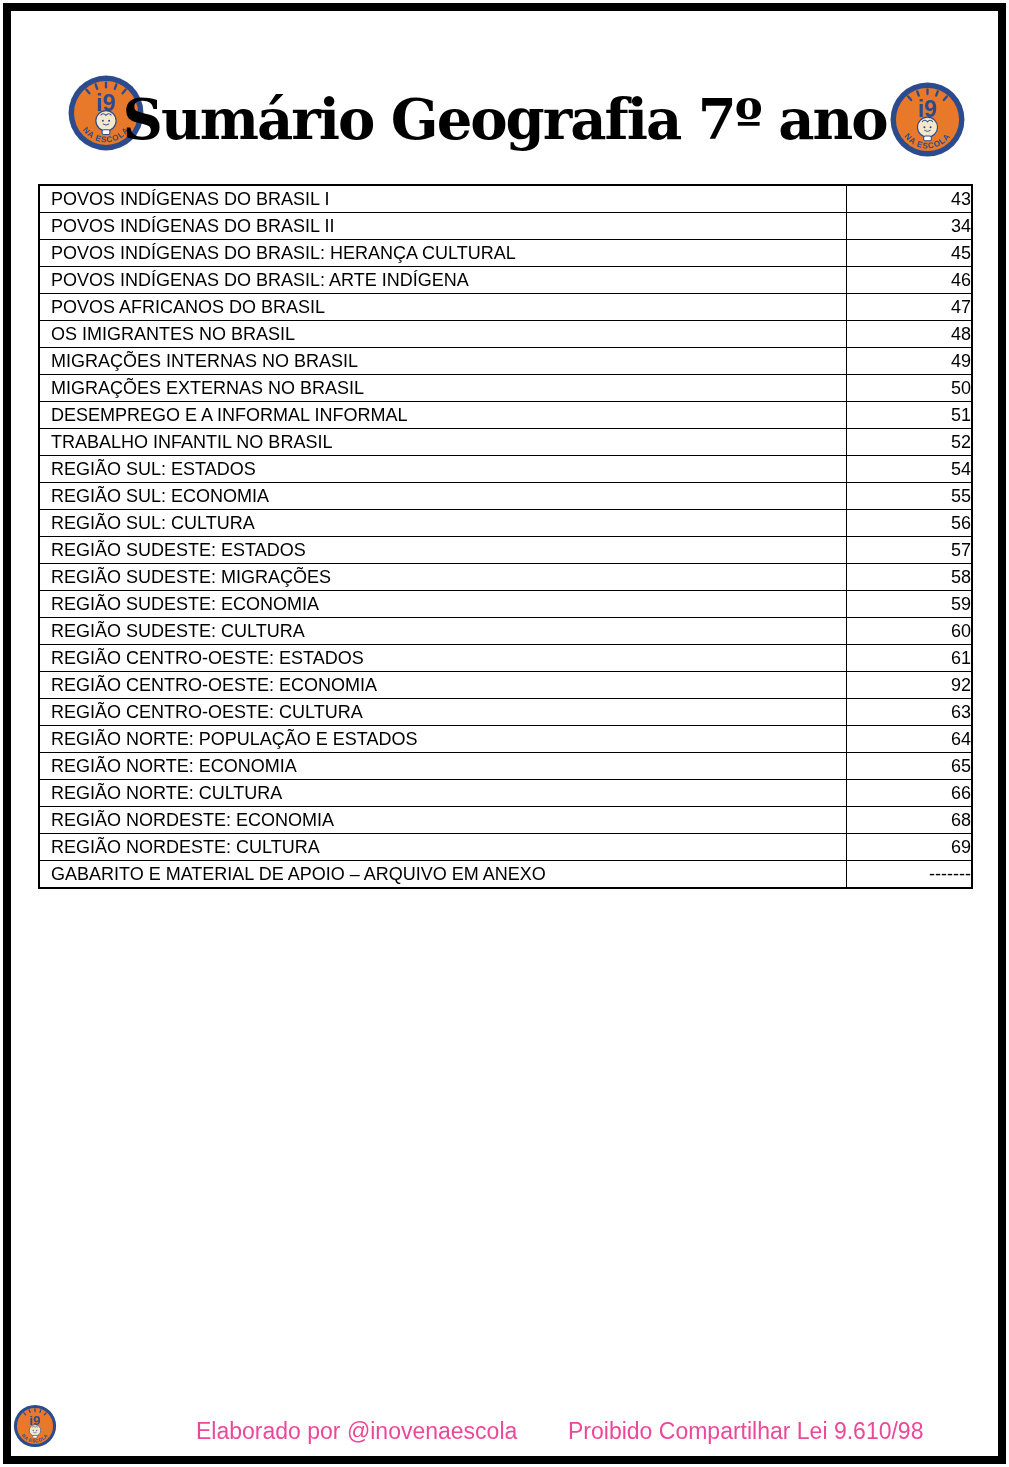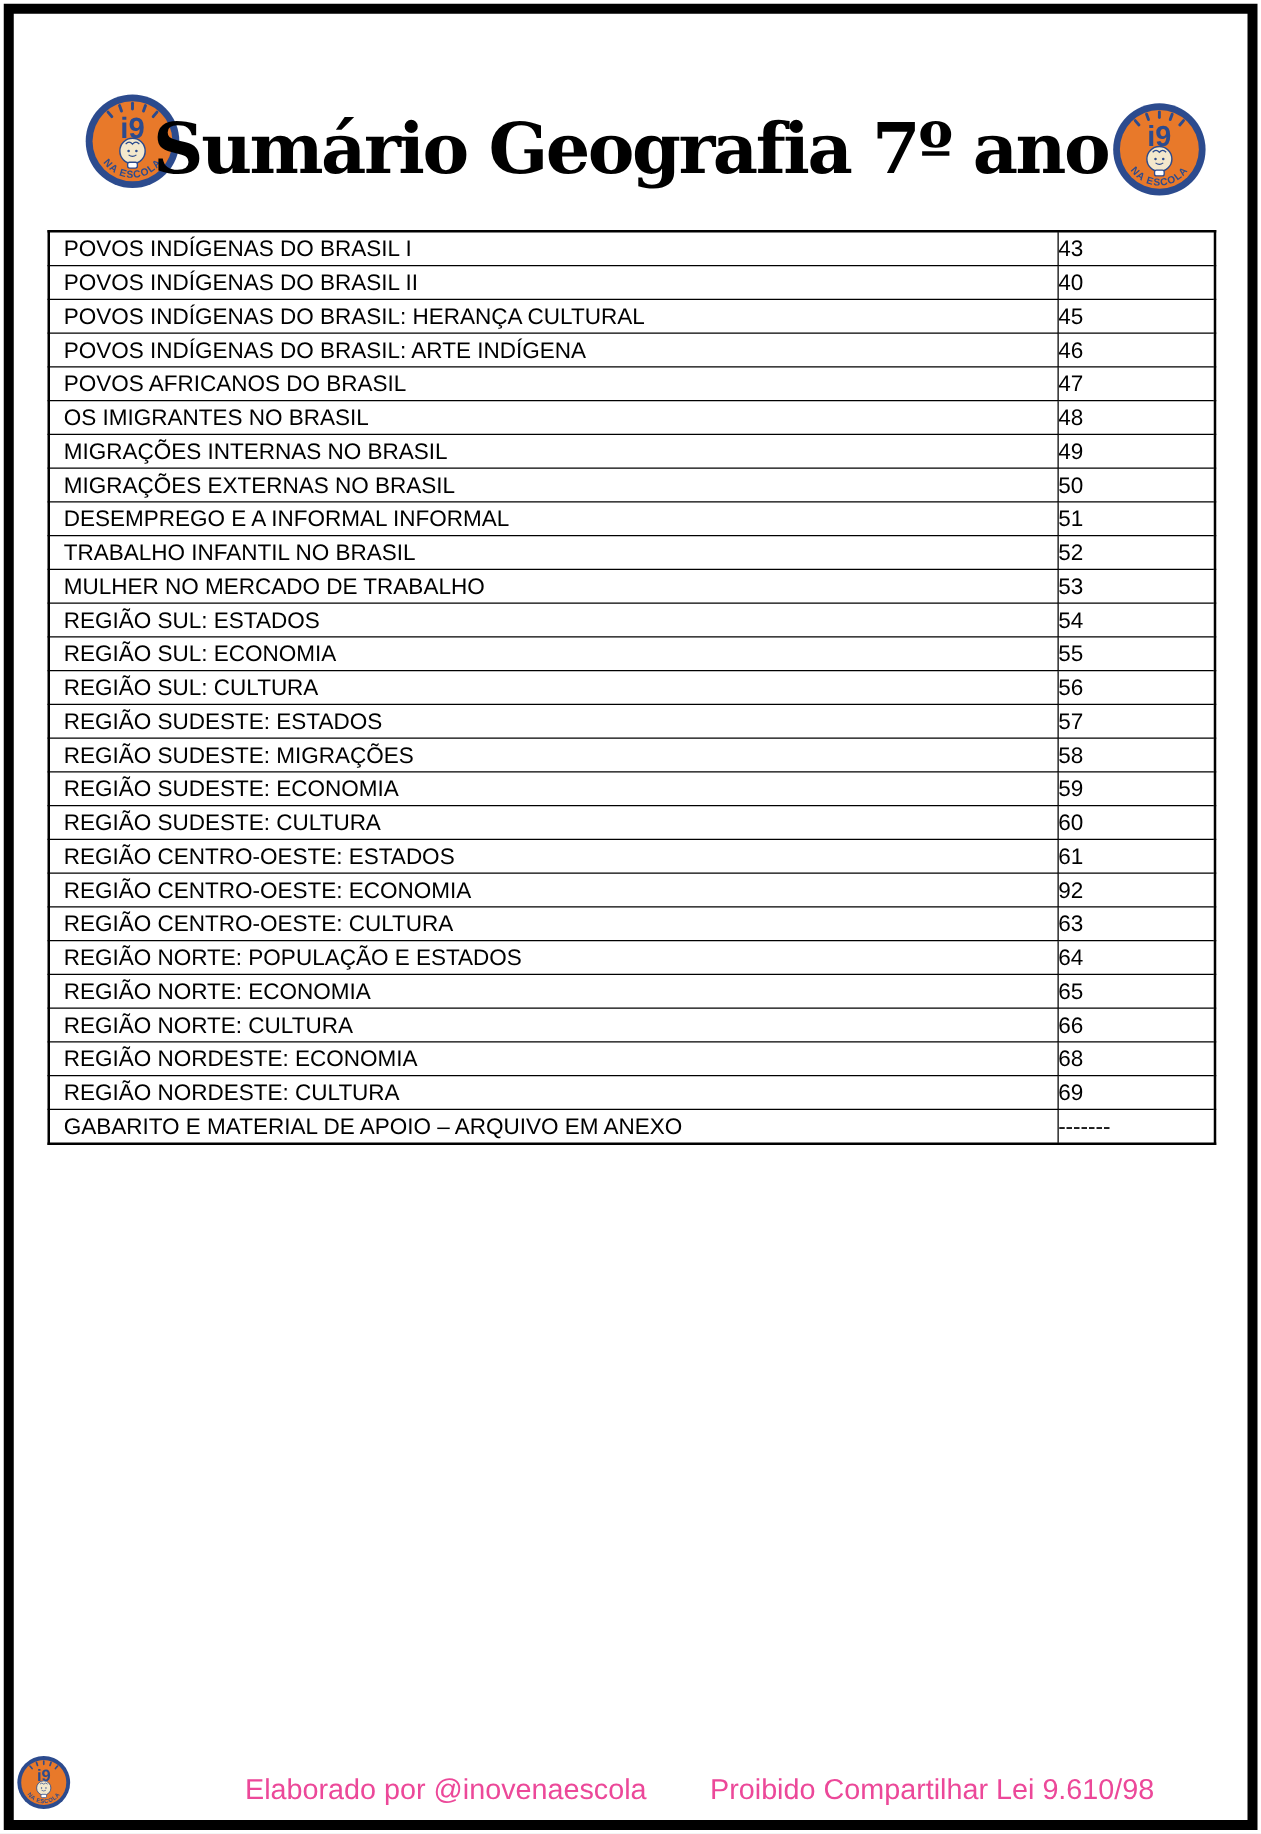--- a/index.html
+++ b/index.html
@@ -53,21 +53,21 @@
   table.toc td {
     border: 1px solid #000;
     font-size: 18px;
     color: #000;
     height: 26px;
     line-height: 26px;
     white-space: nowrap;
     overflow: hidden;
   }
   td.toc-title { padding-left: 11px; }
-  td.toc-page  { width: 126px; text-align: left; padding: 0; }
+  td.toc-page  { width: 126px; text-align: right; padding: 0; }
 
   .footer-credit, .footer-notice {
     position: absolute;
     top: 1418px;
     font-size: 23px;
     color: #ec4899;
     white-space: nowrap;
   }
   .footer-credit { left: 196px; }
   .footer-notice { left: 568px; }
@@ -118,21 +118,21 @@
 
   <table class="toc">
     <tbody>
 
     <tr>
         <td class="toc-title">POVOS INDÍGENAS DO BRASIL I</td>
         <td class="toc-page">43</td>
       </tr>
         <tr>
         <td class="toc-title">POVOS INDÍGENAS DO BRASIL II</td>
-        <td class="toc-page">40</td>
+        <td class="toc-page">34</td>
       </tr>
         <tr>
         <td class="toc-title">POVOS INDÍGENAS DO BRASIL: HERANÇA CULTURAL</td>
         <td class="toc-page">45</td>
       </tr>
         <tr>
         <td class="toc-title">POVOS INDÍGENAS DO BRASIL: ARTE INDÍGENA</td>
         <td class="toc-page">46</td>
       </tr>
         <tr>
@@ -153,24 +153,20 @@
       </tr>
         <tr>
         <td class="toc-title">DESEMPREGO E A INFORMAL INFORMAL</td>
         <td class="toc-page">51</td>
       </tr>
         <tr>
         <td class="toc-title">TRABALHO INFANTIL NO BRASIL</td>
         <td class="toc-page">52</td>
       </tr>
         <tr>
-        <td class="toc-title">MULHER NO MERCADO DE TRABALHO</td>
-        <td class="toc-page">53</td>
-      </tr>
-        <tr>
         <td class="toc-title">REGIÃO SUL: ESTADOS</td>
         <td class="toc-page">54</td>
       </tr>
         <tr>
         <td class="toc-title">REGIÃO SUL: ECONOMIA</td>
         <td class="toc-page">55</td>
       </tr>
         <tr>
         <td class="toc-title">REGIÃO SUL: CULTURA</td>
         <td class="toc-page">56</td>

